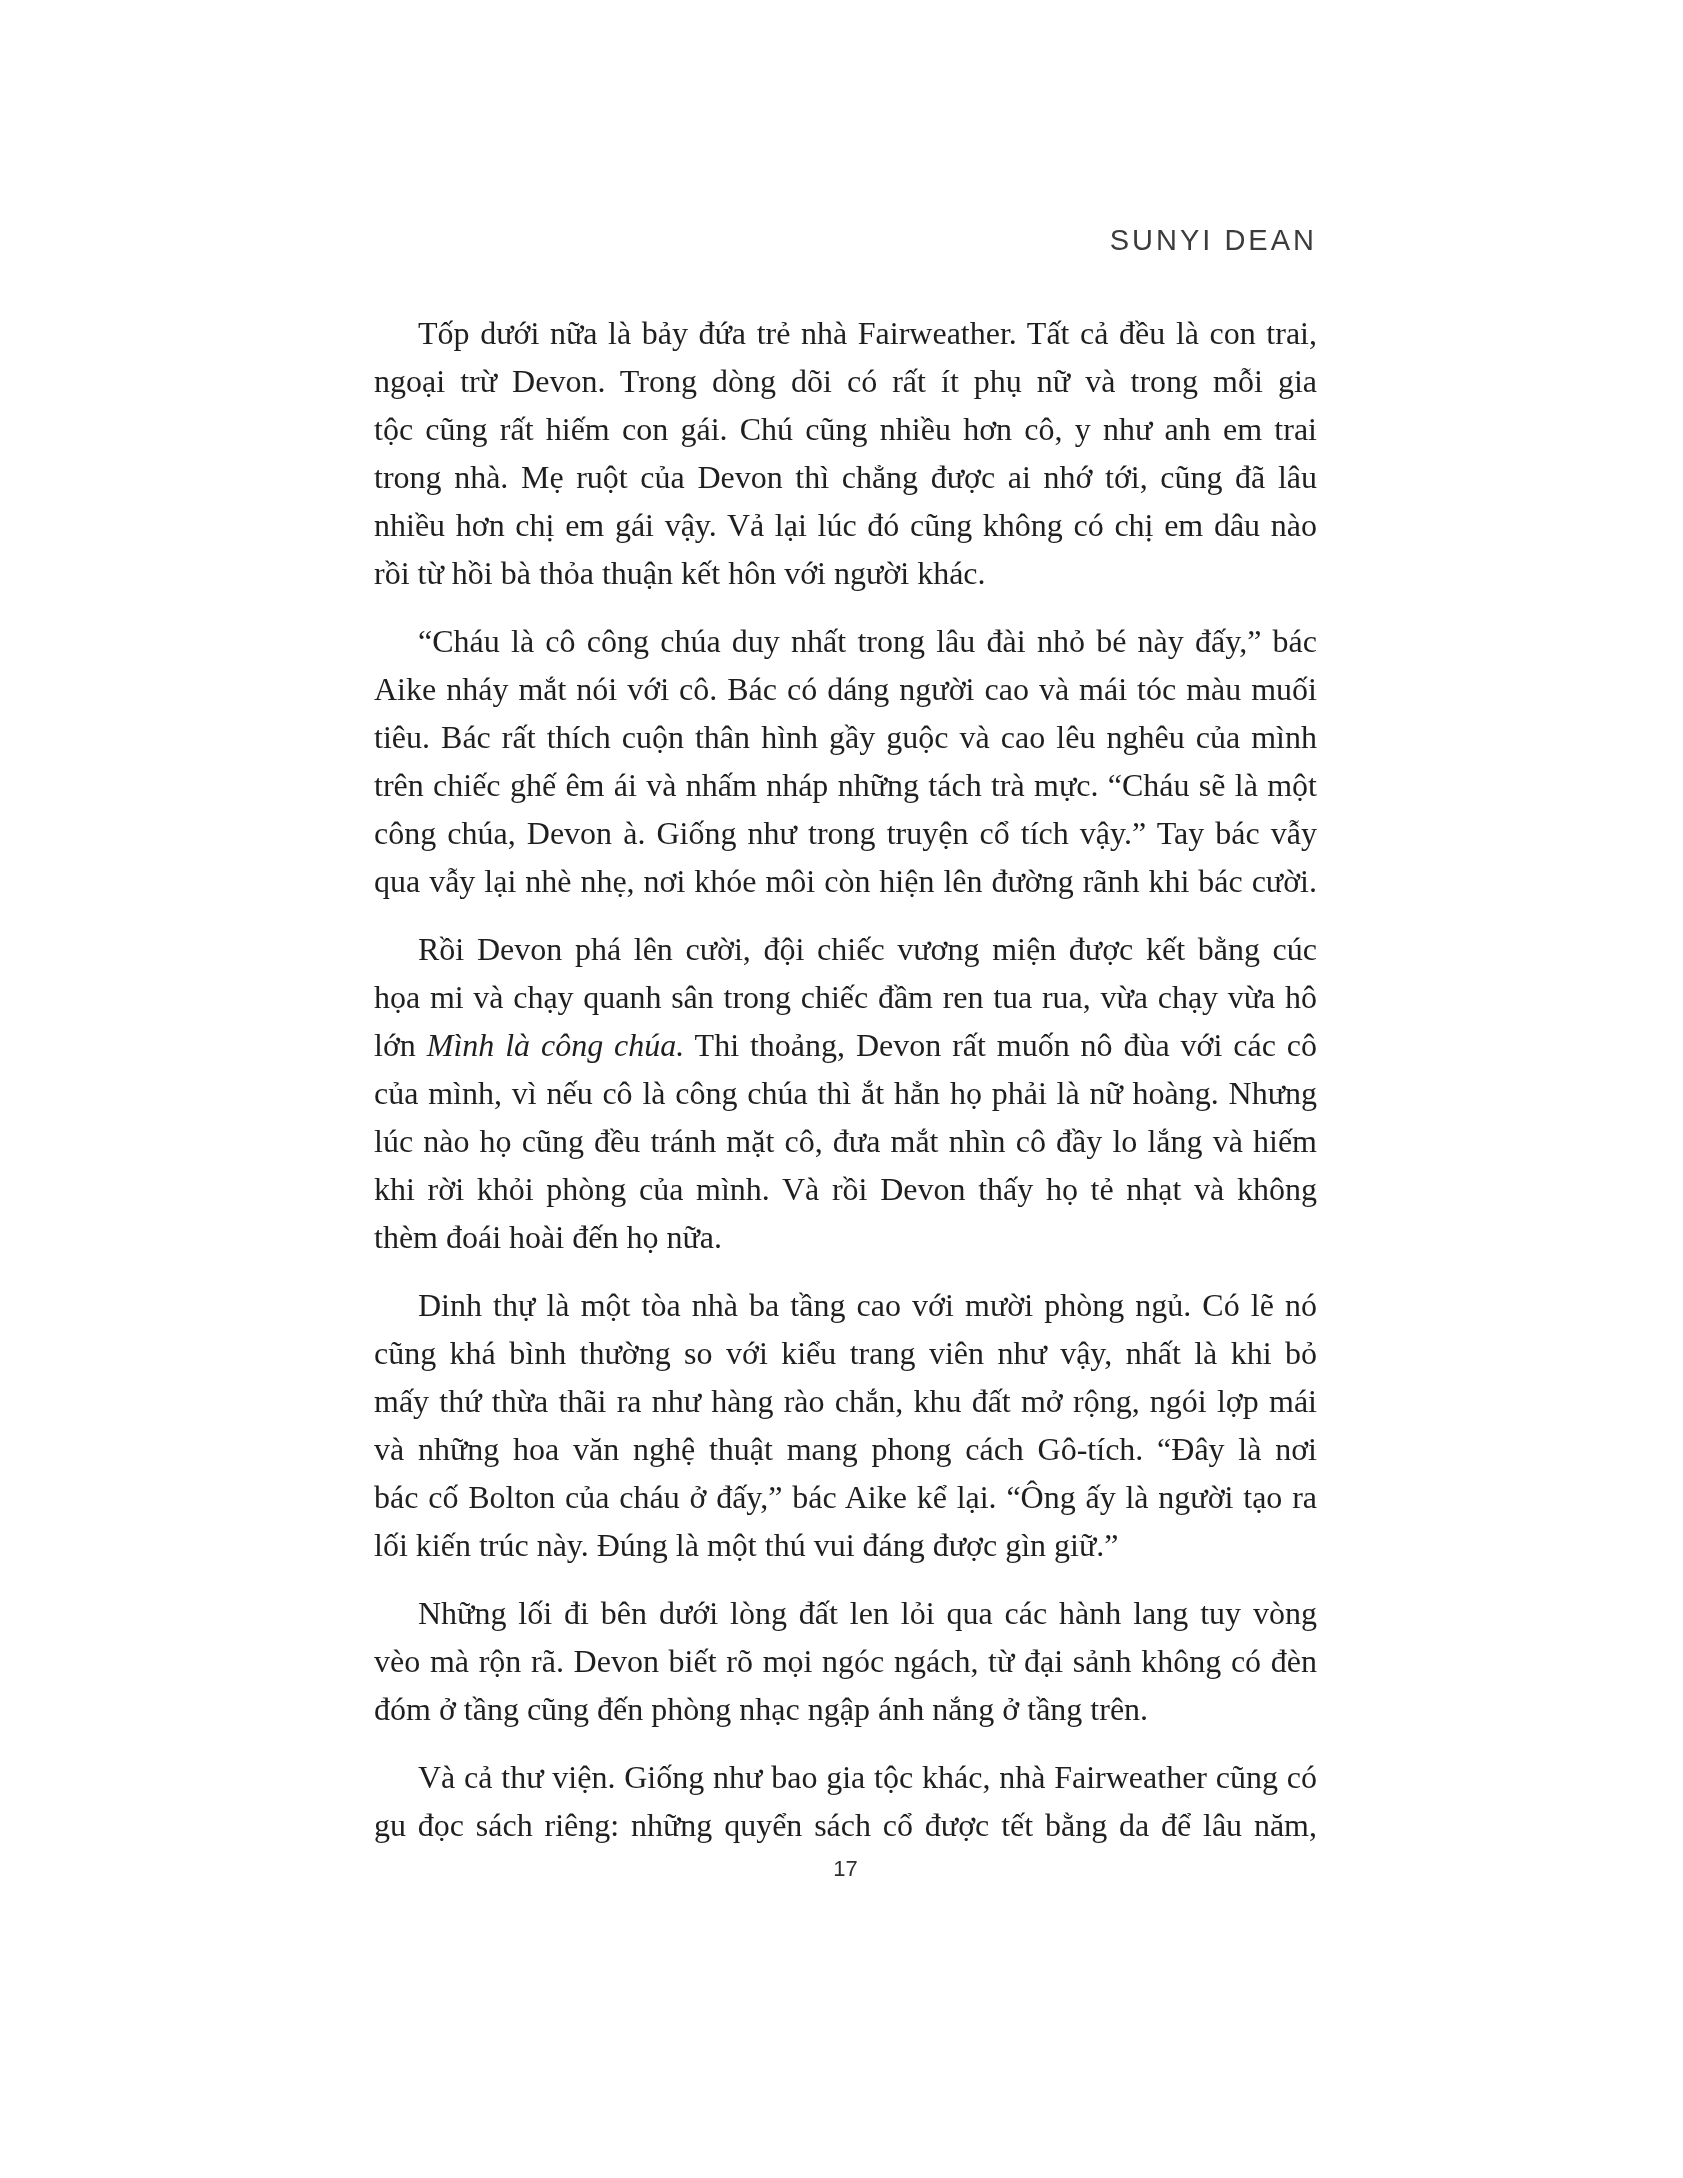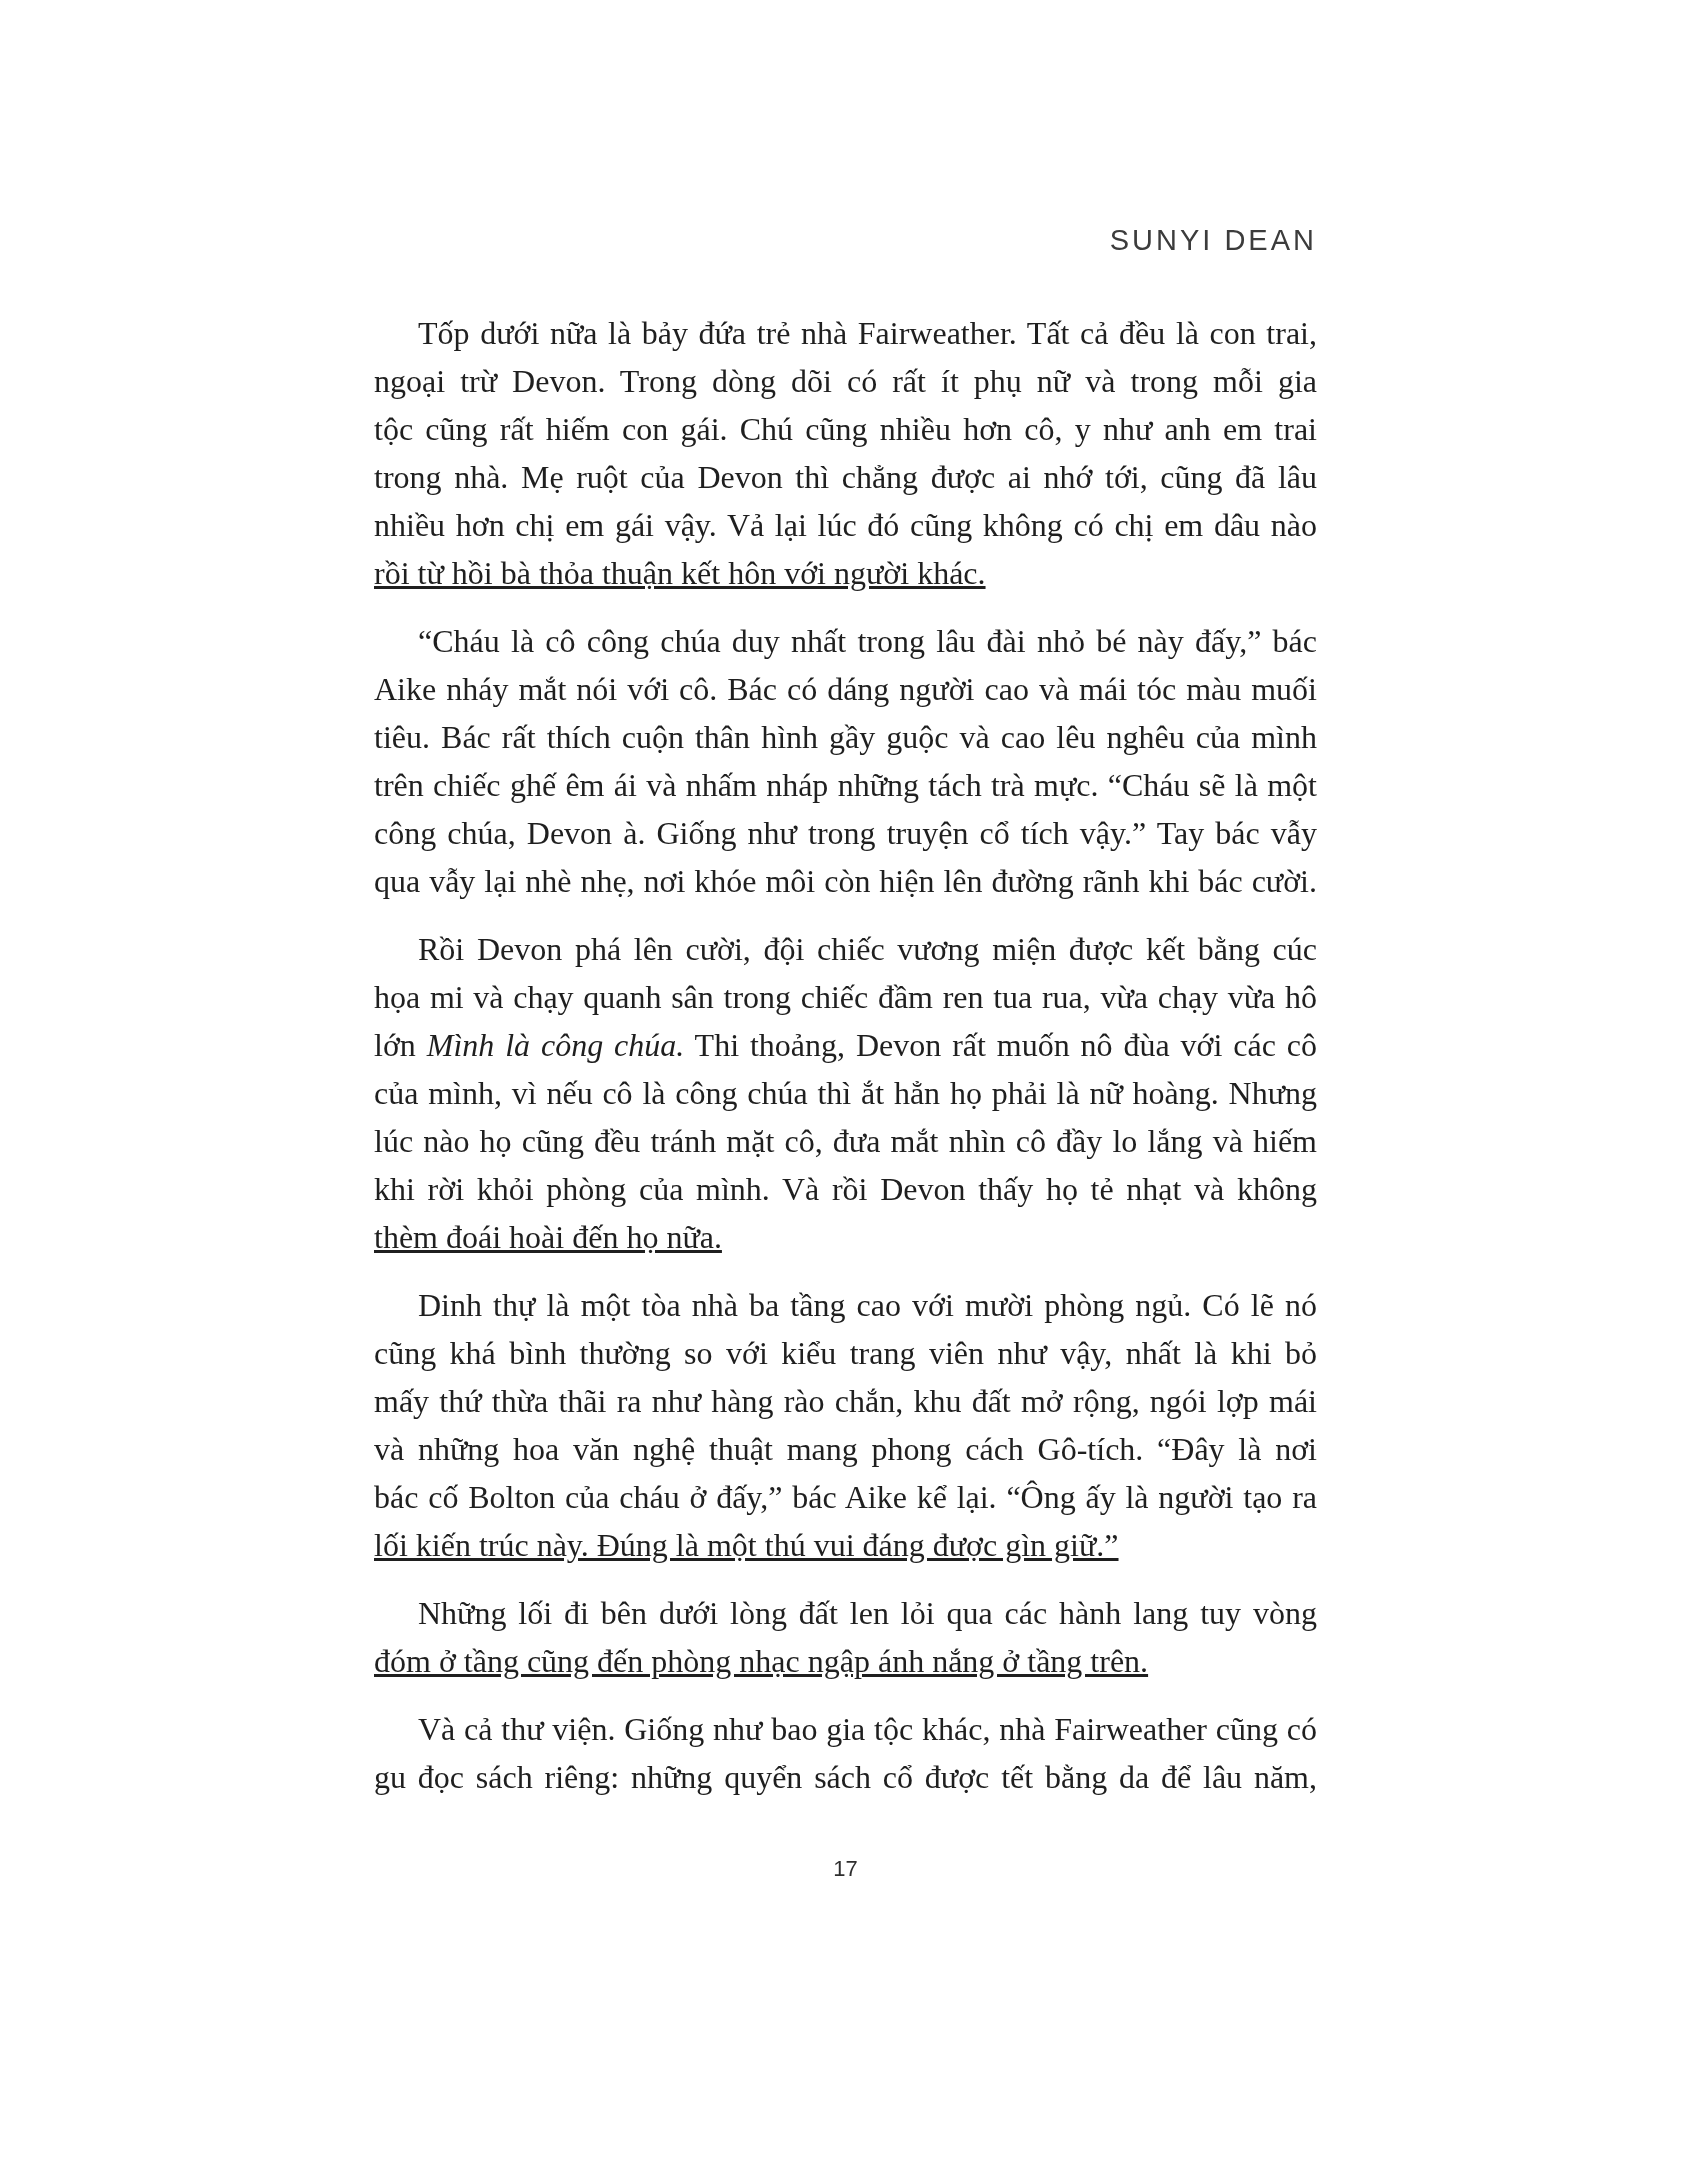--- a/index.html
+++ b/index.html
@@ -34,21 +34,20 @@
   .para + .para { margin-top: 20px; }
   .line {
     line-height: 48px;
     text-align: justify;
     text-align-last: justify;
     text-justify: inter-word;
   }
   .line.last {
     text-align: right;
     text-align-last: left;
-    text-decoration: underline;
   }
   .line.indent { text-indent: 44px; }
   .italic-phrase { font-style: italic; }
   .page-number {
     position: absolute;
     top: 1856px; left: 374px; width: 943px;
     text-align: center;
     font-family: "Liberation Sans", sans-serif;
     font-size: 22px;
     color: #2e2e2e;
@@ -95,20 +94,21 @@
       <div class="line indent">Dinh thự là một tòa nhà ba tầng cao với mười phòng ngủ. Có lẽ nó</div>
       <div class="line">cũng khá bình thường so với kiểu trang viên như vậy, nhất là khi bỏ</div>
       <div class="line">mấy thứ thừa thãi ra như hàng rào chắn, khu đất mở rộng, ngói lợp mái</div>
       <div class="line">và những hoa văn nghệ thuật mang phong cách Gô-tích. “Đây là nơi</div>
       <div class="line">bác cố Bolton của cháu ở đấy,” bác Aike kể lại. “Ông ấy là người tạo ra</div>
       <div class="line last">lối kiến trúc này. Đúng là một thú vui đáng được gìn giữ.”</div>
     </div>
 
     <div class="para">
       <div class="line indent">Những lối đi bên dưới lòng đất len lỏi qua các hành lang tuy vòng</div>
+      <div class="line">vèo mà rộn rã. Devon biết rõ mọi ngóc ngách, từ đại sảnh không có đèn</div>
       <div class="line last">đóm ở tầng cũng đến phòng nhạc ngập ánh nắng ở tầng trên.</div>
     </div>
 
     <div class="para">
       <div class="line indent">Và cả thư viện. Giống như bao gia tộc khác, nhà Fairweather cũng có</div>
       <div class="line">gu đọc sách riêng: những quyển sách cổ được tết bằng da để lâu năm,</div>
     </div>
 
   </div>
 

